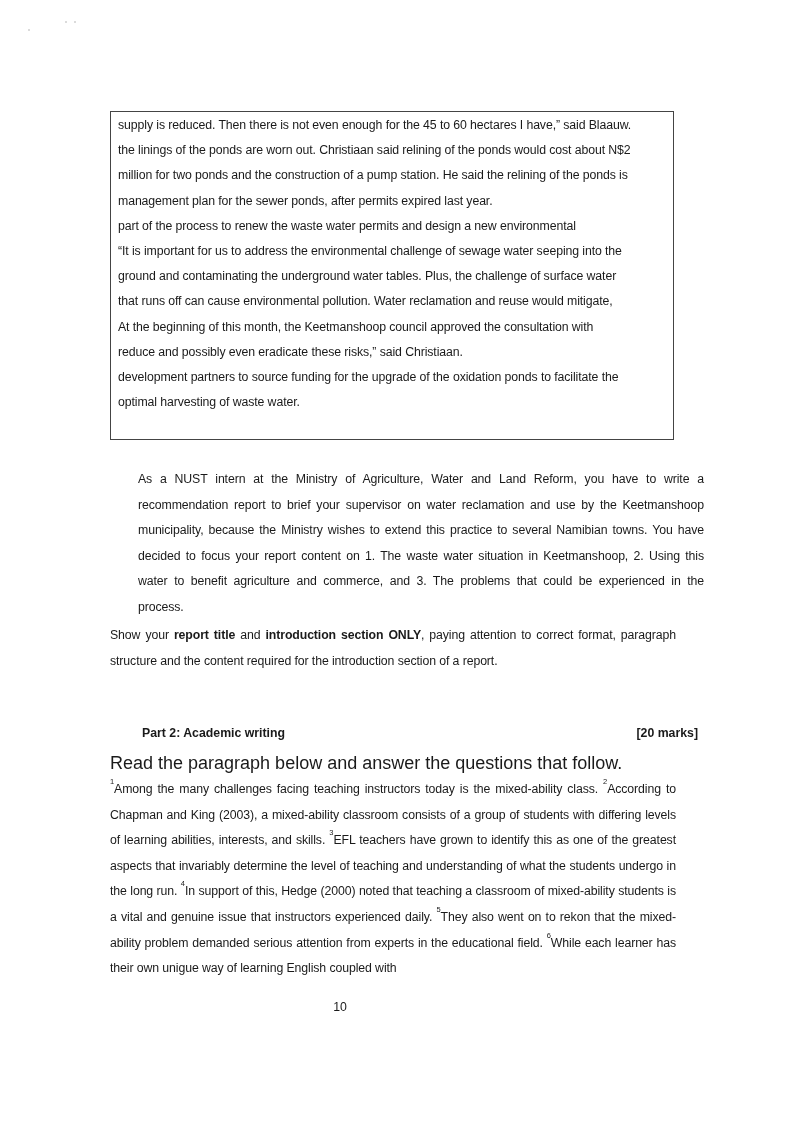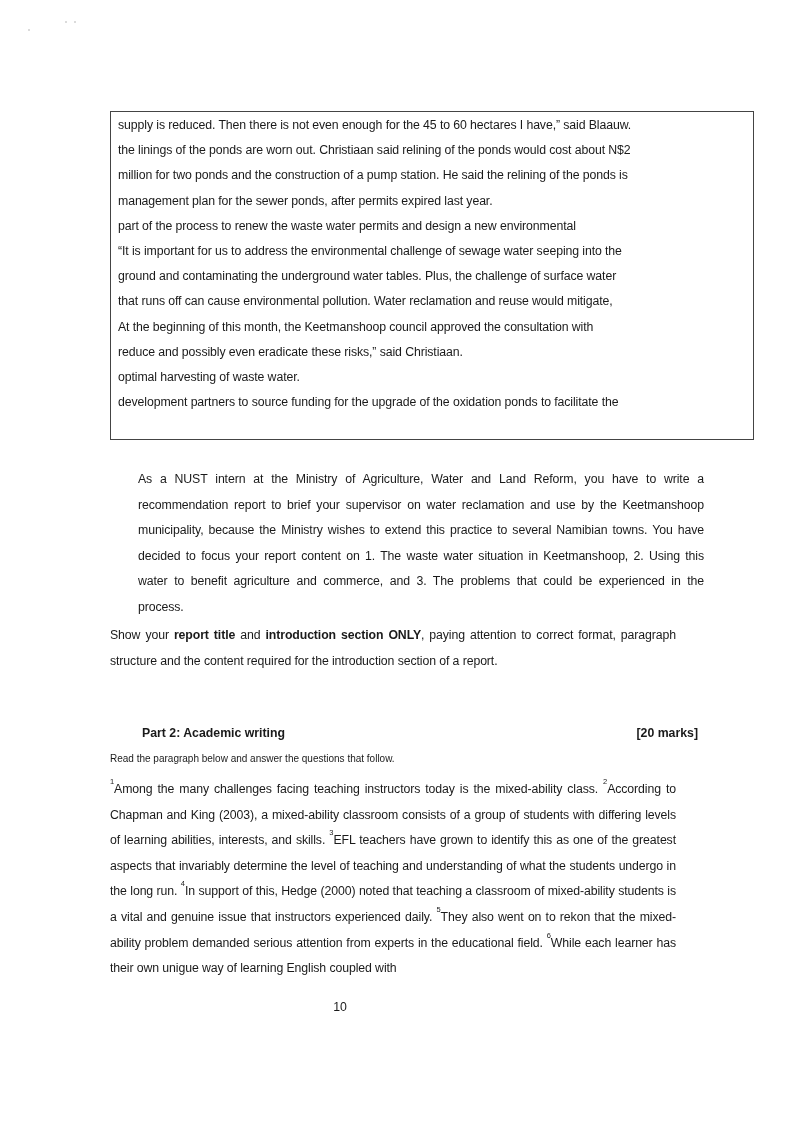--- a/index.html
+++ b/index.html
@@ -1,30 +1,30 @@
 <!DOCTYPE html>
 <html><head>
   <meta charset="utf-8">
   <style>
     html, body { margin: 0; padding: 0; background: #ffffff; }
     body { width: 794px; height: 1122px; position: relative; overflow: hidden;
            font-family: "Liberation Sans", sans-serif; color: #1a1a1a; }
     .page { position: absolute; left: 0; top: 0; width: 794px; height: 1122px; background: #fff; }
     .speck { position: absolute; width: 2px; height: 2px; background: #cfcfcf; border-radius: 1px; }
-    .quote-box { position: absolute; left: 110px; top: 111px; width: 644px; height: 329px;
+    .quote-box { position: absolute; left: 110px; top: 111px; width: 564px; height: 329px;
                  border: 1.3px solid #444; box-sizing: border-box; padding: 1px 22px 0 7px; }
     .quote-box p { margin: 0; font-size: 12.3px; line-height: 25.2px; letter-spacing: -0.1px; white-space: nowrap; }
     .body-text { position: absolute; left: 110px; width: 566px; font-size: 12.3px;
                  line-height: 25.6px; text-align: justify; letter-spacing: -0.1px; }
     .body-text p { margin: 0; }
     .instr { top: 467px; margin-left: 28px; }
     .instr2 { top: 623px; }
     .part-heading { position: absolute; left: 110px; top: 726px; width: 556px; font-size: 12.3px;
                     font-weight: bold; display: flex; justify-content: space-between; padding-left: 32px; }
-    .read-line { position: absolute; left: 110px; top: 753px; font-size: 10px; }
+    .read-line { position: absolute; left: 110px; top: 753px; font-size: 18px; }
     .para { top: 777px; }
     .para sup { font-size: 7.5px; vertical-align: top; line-height: 1; position: relative; top: 1px; }
     .page-num { position: absolute; left: 0; width: 680px; top: 1000px; text-align: center; font-size: 12.3px; }
     b { font-weight: bold; }
   </style>
 </head>
 <body>
 
 <div class="page">
   <span class="speck" style="left:28px;top:29px;"></span>
@@ -35,22 +35,22 @@
     <p>supply is reduced. Then there is not even enough for the 45 to 60 hectares I have,” said Blaauw.</p>
     <p>the linings of the ponds are worn out. Christiaan said relining of the ponds would cost about N$2</p>
     <p>million for two ponds and the construction of a pump station. He said the relining of the ponds is</p>
     <p>management plan for the sewer ponds, after permits expired last year.</p>
     <p>part of the process to renew the waste water permits and design a new environmental</p>
     <p>“It is important for us to address the environmental challenge of sewage water seeping into the</p>
     <p>ground and contaminating the underground water tables. Plus, the challenge of surface water</p>
     <p>that runs off can cause environmental pollution. Water reclamation and reuse would mitigate,</p>
     <p>At the beginning of this month, the Keetmanshoop council approved the consultation with</p>
     <p>reduce and possibly even eradicate these risks,” said Christiaan.</p>
+    <p>development partners to source funding for the upgrade of the oxidation ponds to facilitate the</p>
     <p>optimal harvesting of waste water.</p>
-    <p>development partners to source funding for the upgrade of the oxidation ponds to facilitate the</p>
   </div>
 
   <div class="body-text instr">
     <p>As a NUST intern at the Ministry of Agriculture, Water and Land Reform, you have to write a recommendation report to brief your supervisor on water reclamation and use by the Keetmanshoop municipality, because the Ministry wishes to extend this practice to several Namibian towns. You have decided to focus your report content on 1. The waste water situation in Keetmanshoop, 2. Using this water to benefit agriculture and commerce, and 3. The problems that could be experienced in the process.</p>
   </div>
 
   <div class="body-text instr2">
     <p><span>Show your </span><b>report title</b><span> and </span><b>introduction section ONLY</b><span>, paying attention to correct format, paragraph structure and the content required for the introduction section of a report.</span></p>
   </div>
 

